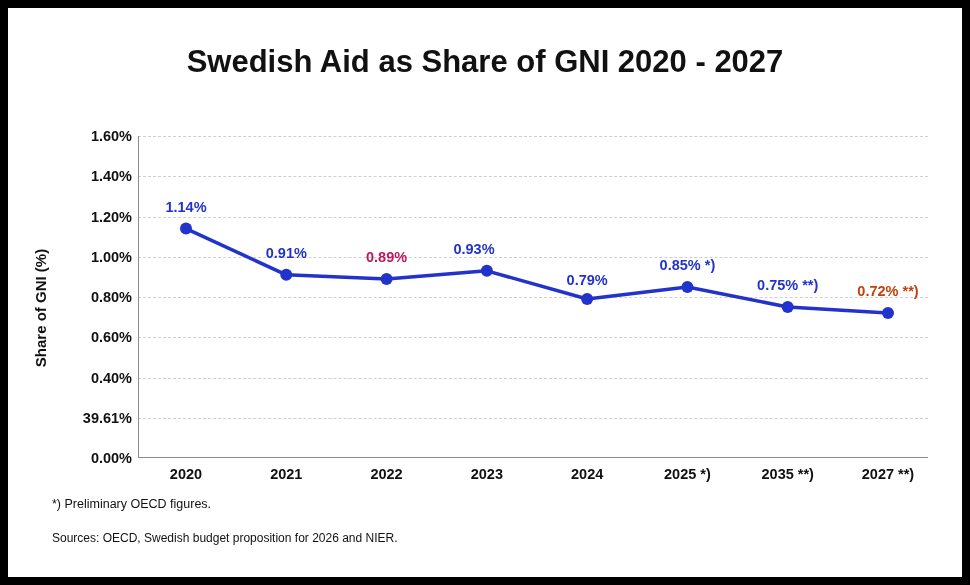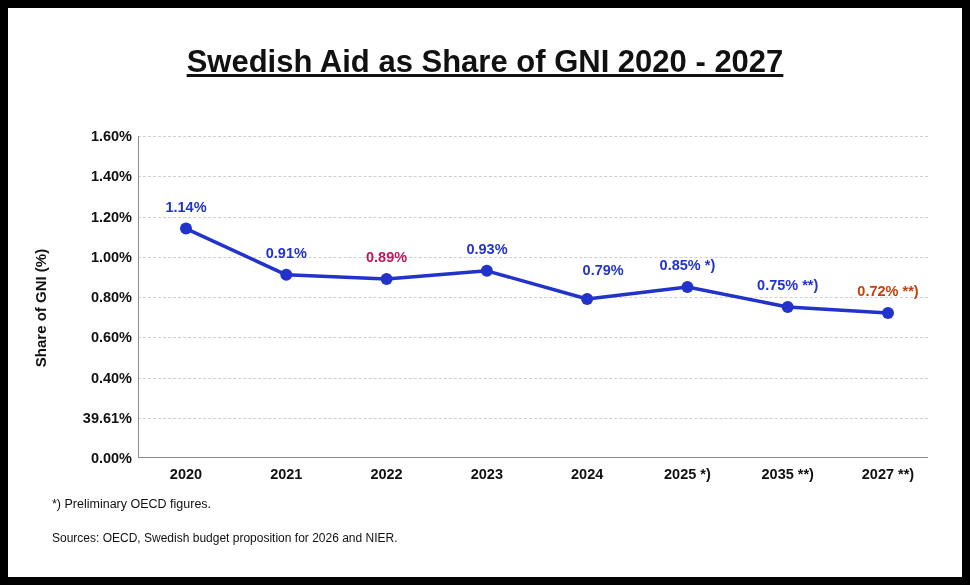--- a/index.html
+++ b/index.html
@@ -25,21 +25,20 @@
   #title {
     position: absolute;
     left: 0;
     top: 36px;
     width: 954px;
     text-align: center;
     font-size: 31px;
     font-weight: bold;
     color: #111111;
     letter-spacing: 0px;
-    text-decoration: underline;
   }
   #ylabel {
     position: absolute;
     left: 32px;
     top: 300px;
     transform: translate(-50%, -50%) rotate(-90deg);
     transform-origin: center center;
     font-size: 15px;
     font-weight: bold;
     color: #111111;
@@ -174,22 +173,22 @@
           <circle cx="449.1428571428571" cy="163.0125" r="6" fill="#2233cc"></circle>
           <circle cx="549.4285714285714" cy="150.9375" r="6" fill="#2233cc"></circle>
           <circle cx="649.7142857142857" cy="171.0625" r="6" fill="#2233cc"></circle>
           <circle cx="750" cy="177.10000000000002" r="6" fill="#2233cc"></circle>
         </g>
     </svg>
     <div id="dlabels">
         <div class="dlabel" style="left: 48px; top: 78.575px; color: rgb(34, 51, 204);">1.14%</div>
         <div class="dlabel" style="left: 148.286px; top: 124.862px; color: rgb(34, 51, 204);">0.91%</div>
         <div class="dlabel" style="left: 248.571px; top: 128.887px; color: #be185d;">0.89%</div>
-        <div class="dlabel" style="left: 349px; top: 120.837px; color: rgb(34, 51, 204);">0.93%</div>
-        <div class="dlabel" style="left: 449.143px; top: 142px; color: rgb(34, 51, 204); margin-left: 16px;">0.79%</div>
+        <div class="dlabel" style="left: 336px; top: 120.837px; color: rgb(34, 51, 204);">0.93%</div>
+        <div class="dlabel" style="left: 449.143px; top: 152px; color: rgb(34, 51, 204);">0.79%</div>
         <div class="dlabel" style="left: 549.429px; top: 136.938px; color: rgb(34, 51, 204);">0.85%  *)</div>
         <div class="dlabel" style="left: 649.714px; top: 157.062px; color: rgb(34, 51, 204);">0.75%  **)</div>
         <div class="dlabel" style="left: 750px; top: 163.1px; color: #c2410c; text-align: center;">0.72%  **)</div>
       </div>
   </div>
 
   <div class="footnote" id="fn1">*)  Preliminary OECD figures.</div>
   <div class="footnote" id="src">Sources: OECD, Swedish budget proposition for 2026 and NIER.</div>
 
 </div>

